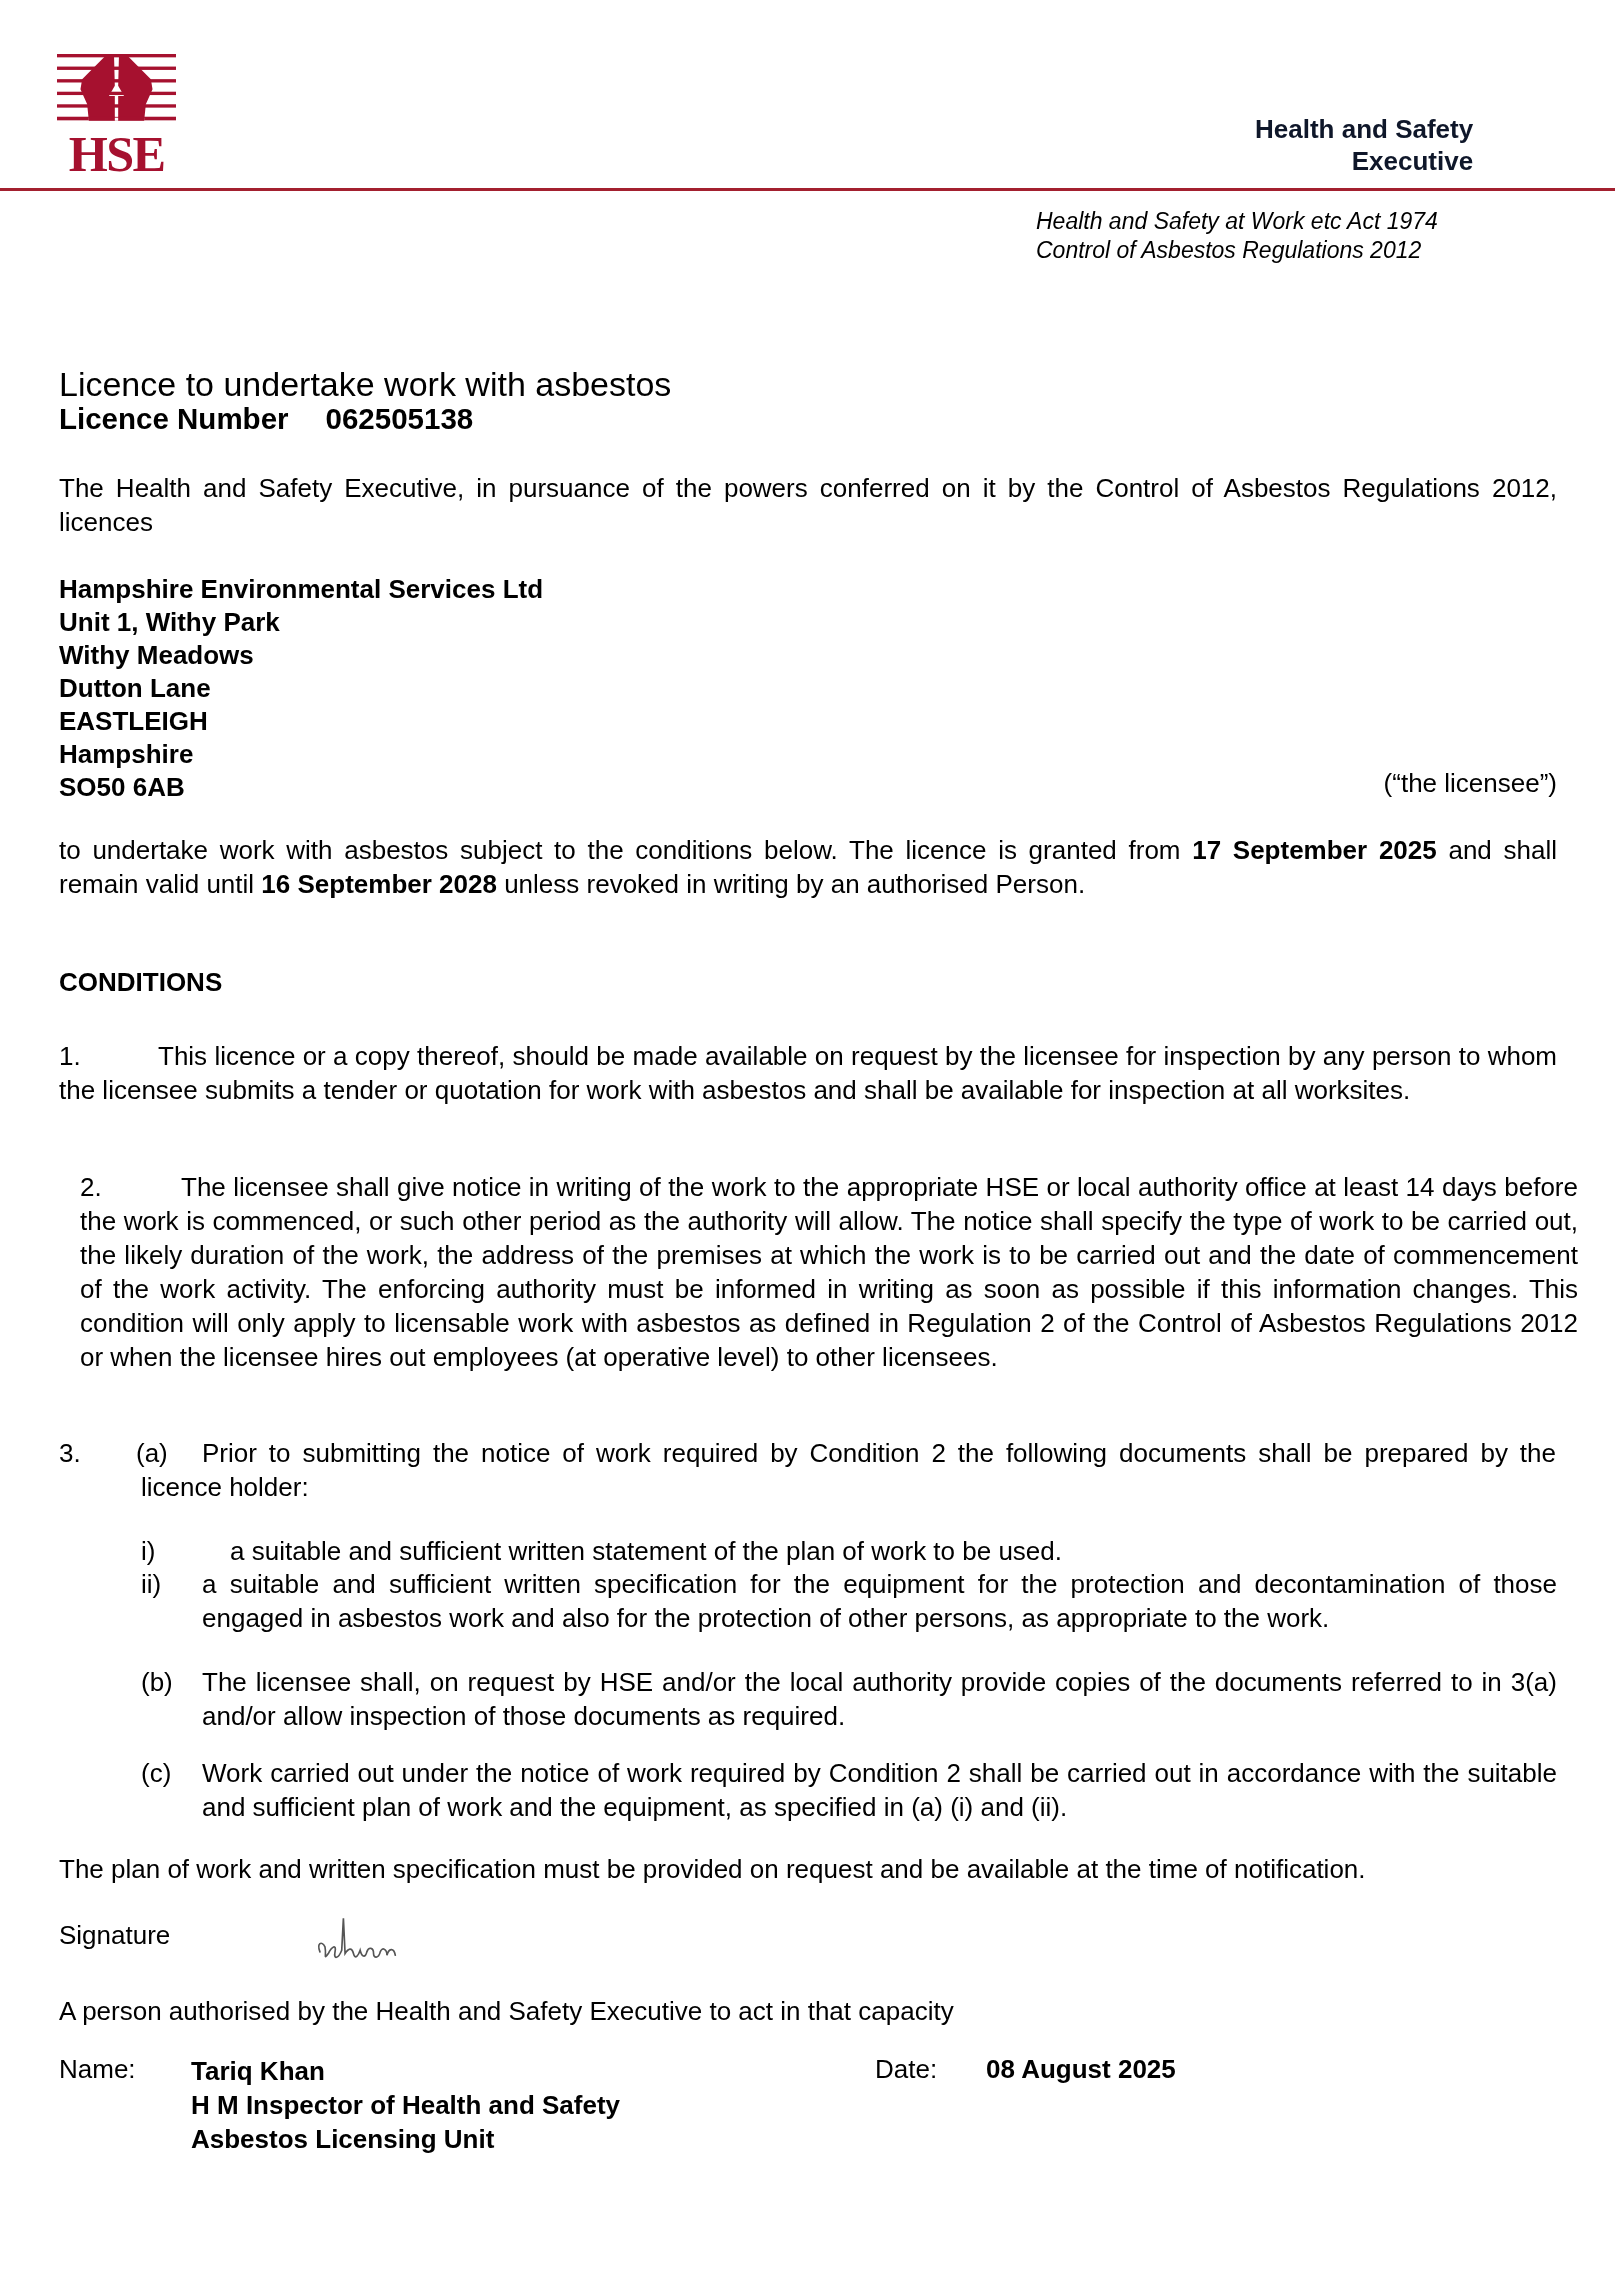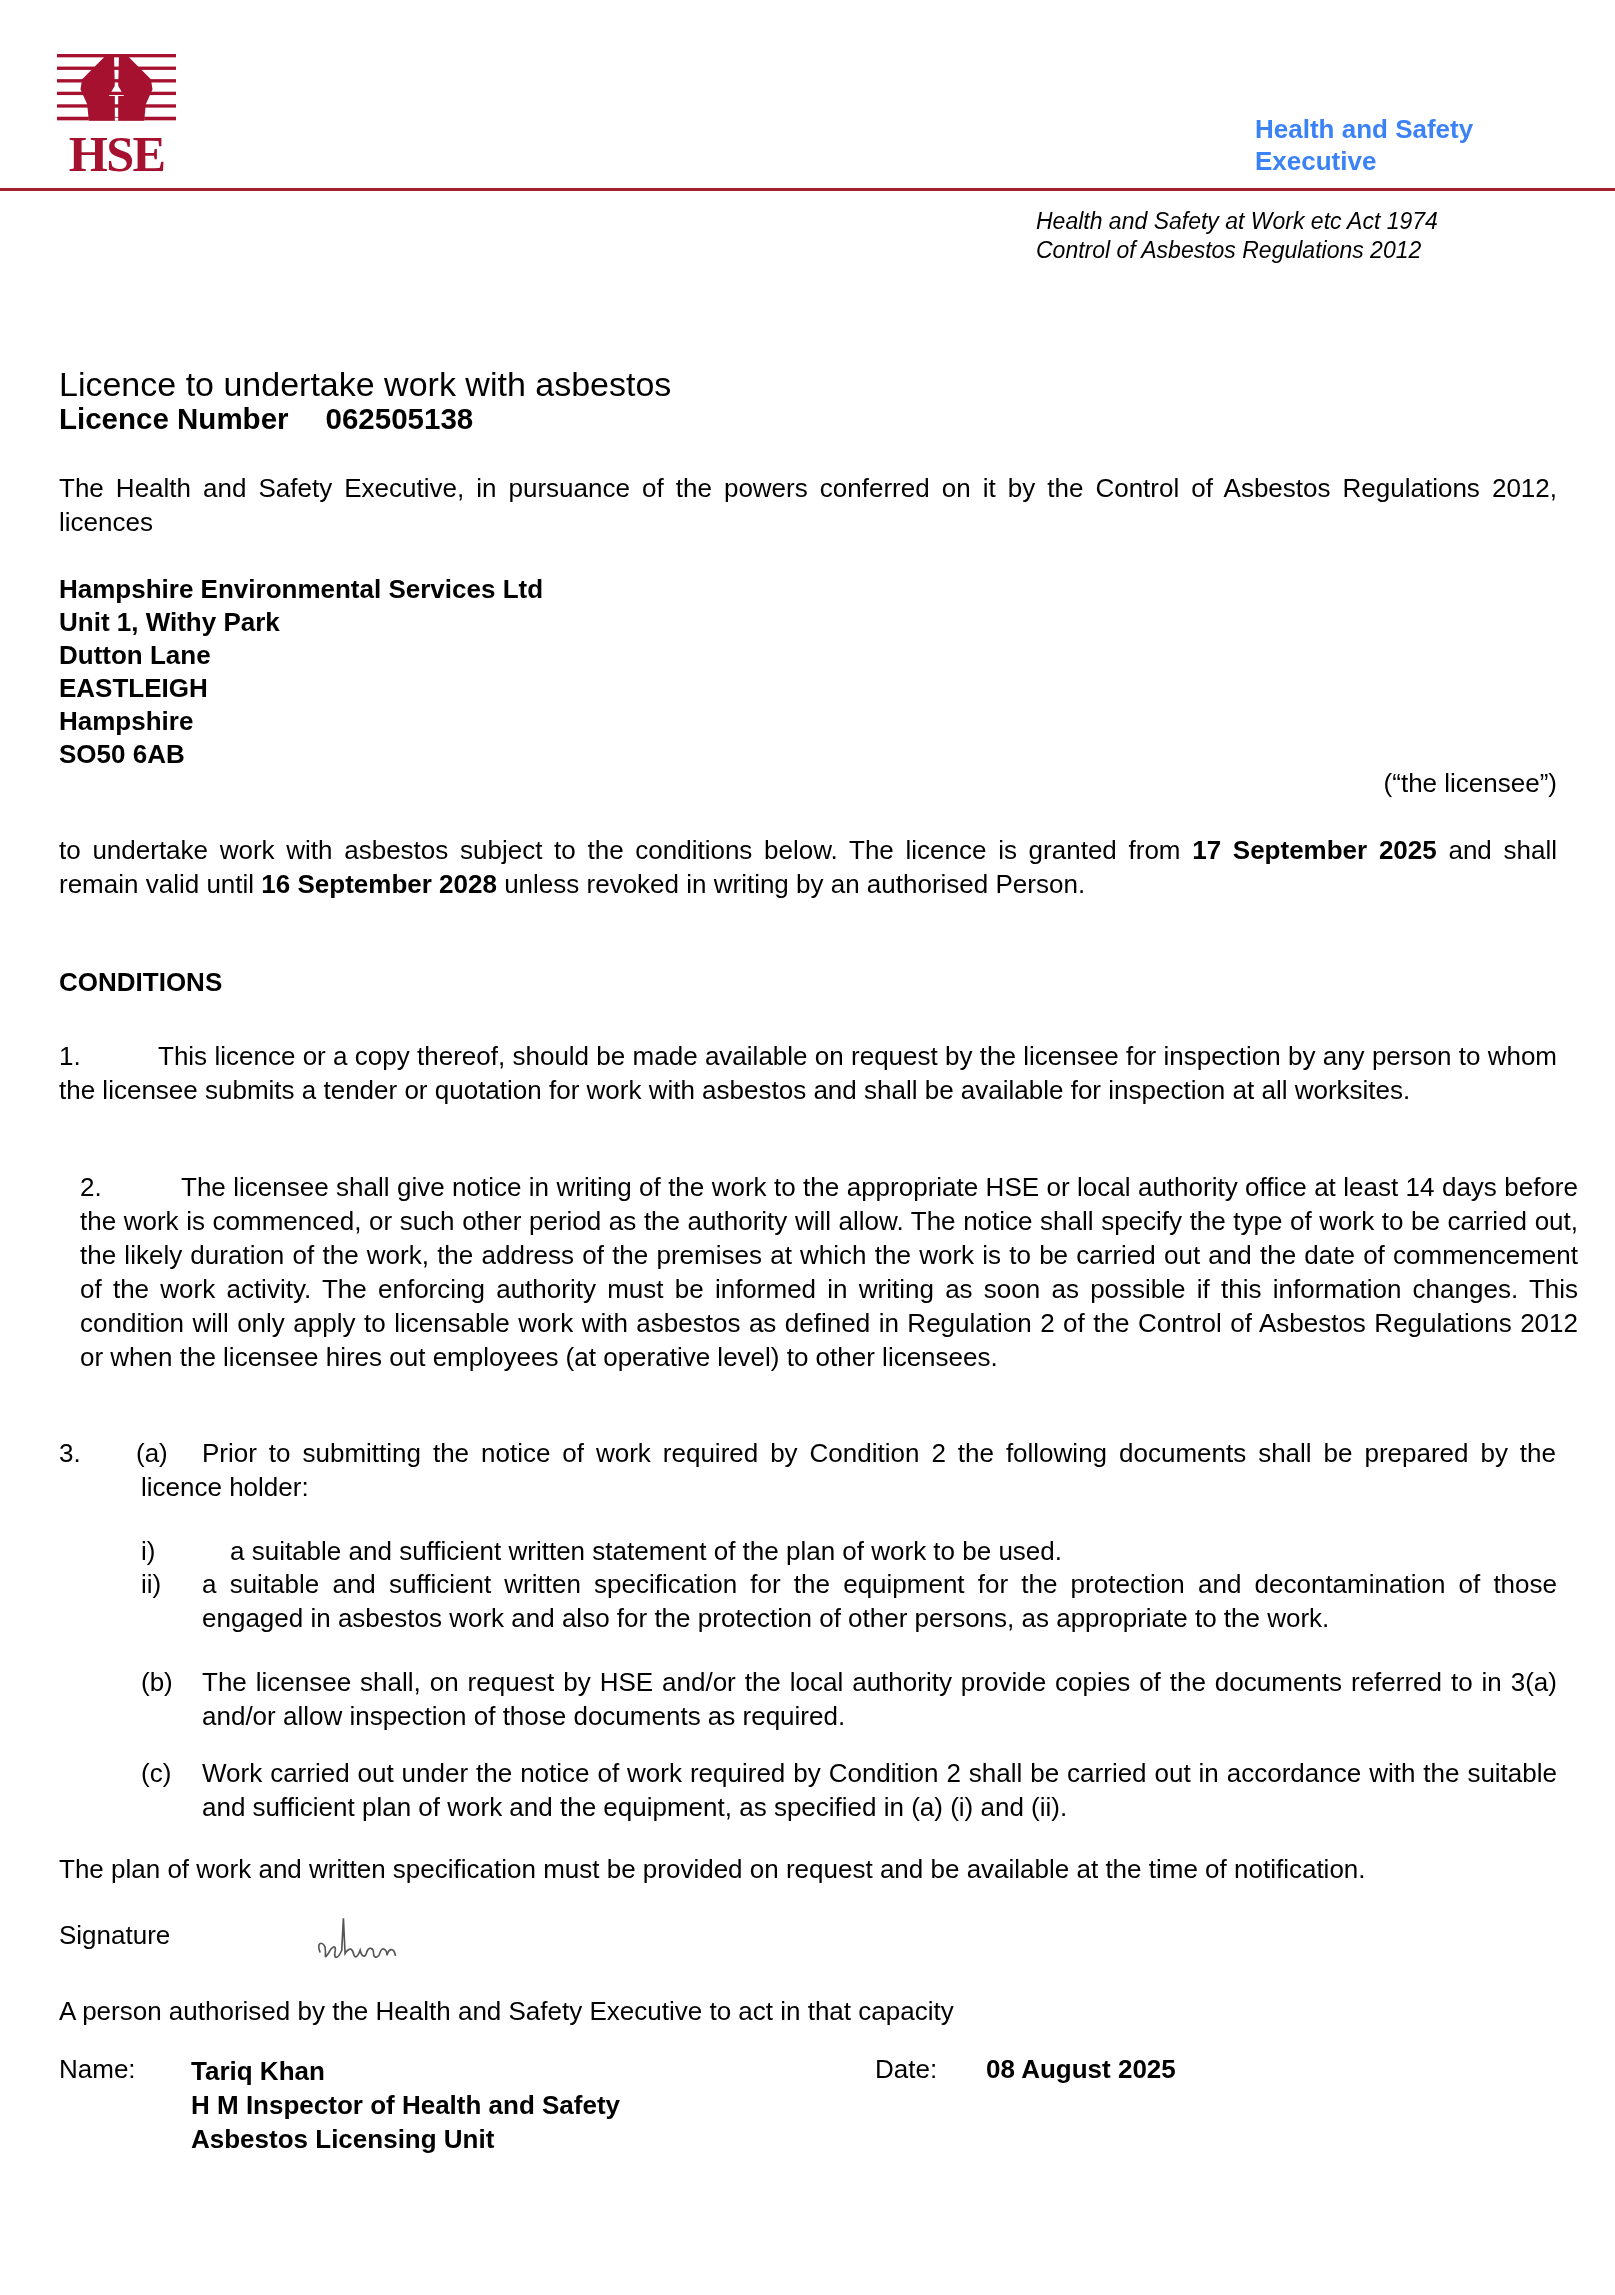--- a/index.html
+++ b/index.html
@@ -1,19 +1,19 @@
 <!DOCTYPE html>
 <html style="font-size:13.5px"><head>
 <meta charset="utf-8">
 <style>
   html, body { margin:0; padding:0; background:#ffffff; }
   body { width:1616px; height:2295px; position:relative; overflow:hidden;
          font-family:"Liberation Sans", sans-serif; color:#000; }
   .abs { position:absolute; }
-  .red { color:#3b82f6; }
+  .red { color:#0f172a;text-align:right; }
   #logo { left:57px; top:54px; width:119px; height:119px; }
   #rule { left:0; top:188px; width:1616px; height:3.4px; background:#a3202f; }
   #org { left:1255px; top:113px; font-size:26px; font-weight:bold; line-height:32px; }
   #acts { left:1036px; top:207px; font-size:23px; font-style:italic; line-height:29px; }
   #title { left:59px; top:321px; font-size:34px;margin-top:44px; }
   #licnum { left:59px; top:402px; font-size:29.5px; font-weight:bold; }
   #licnum .num { margin-left:37px; }
   .body { left:59px; width:1498px; font-size:26px; line-height:34px; text-align:justify; }
   #intro { top:471px; }
   #address { left:59px; top:573px; font-size:26px; font-weight:bold; line-height:33px; }
@@ -72,20 +72,21 @@
 
 <div id="licnum" class="abs">
   <span>Licence Number</span><span class="num">062505138</span>
 </div>
 
 <div id="intro" class="abs body">The Health and Safety Executive, in pursuance of the powers conferred on it by the Control of Asbestos Regulations 2012, licences</div>
 
 <div id="address" class="abs">
   <div>Hampshire Environmental Services Ltd</div>
   <div>Unit 1, Withy Park</div>
+  <div>Withy Meadows</div>
   <div>Dutton Lane</div>
   <div>EASTLEIGH</div>
   <div>Hampshire</div>
   <div>SO50 6AB</div>
 </div>
 <div id="licensee-tag" class="abs">(“the licensee”)</div>
 
 <div id="grant" class="abs body">
   <span>to undertake work with asbestos subject to the conditions below.  The licence is granted from </span><b>17 September 2025</b><span> and shall remain valid until </span><b>16 September 2028</b><span> unless revoked in writing by an authorised Person.</span>
 </div>

